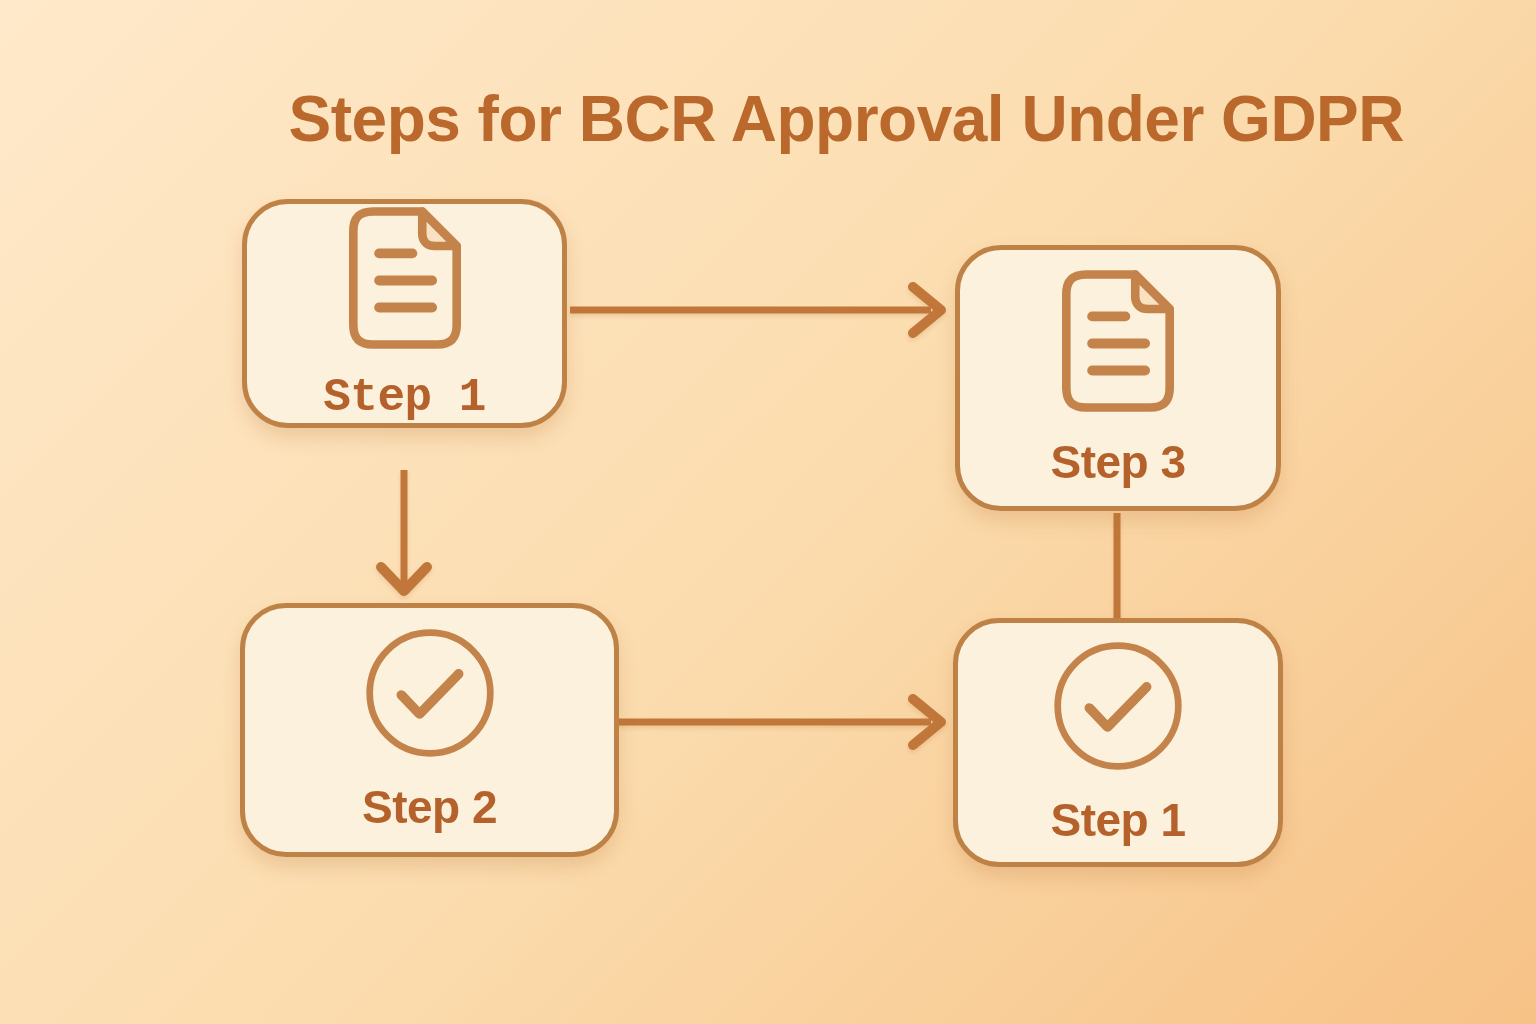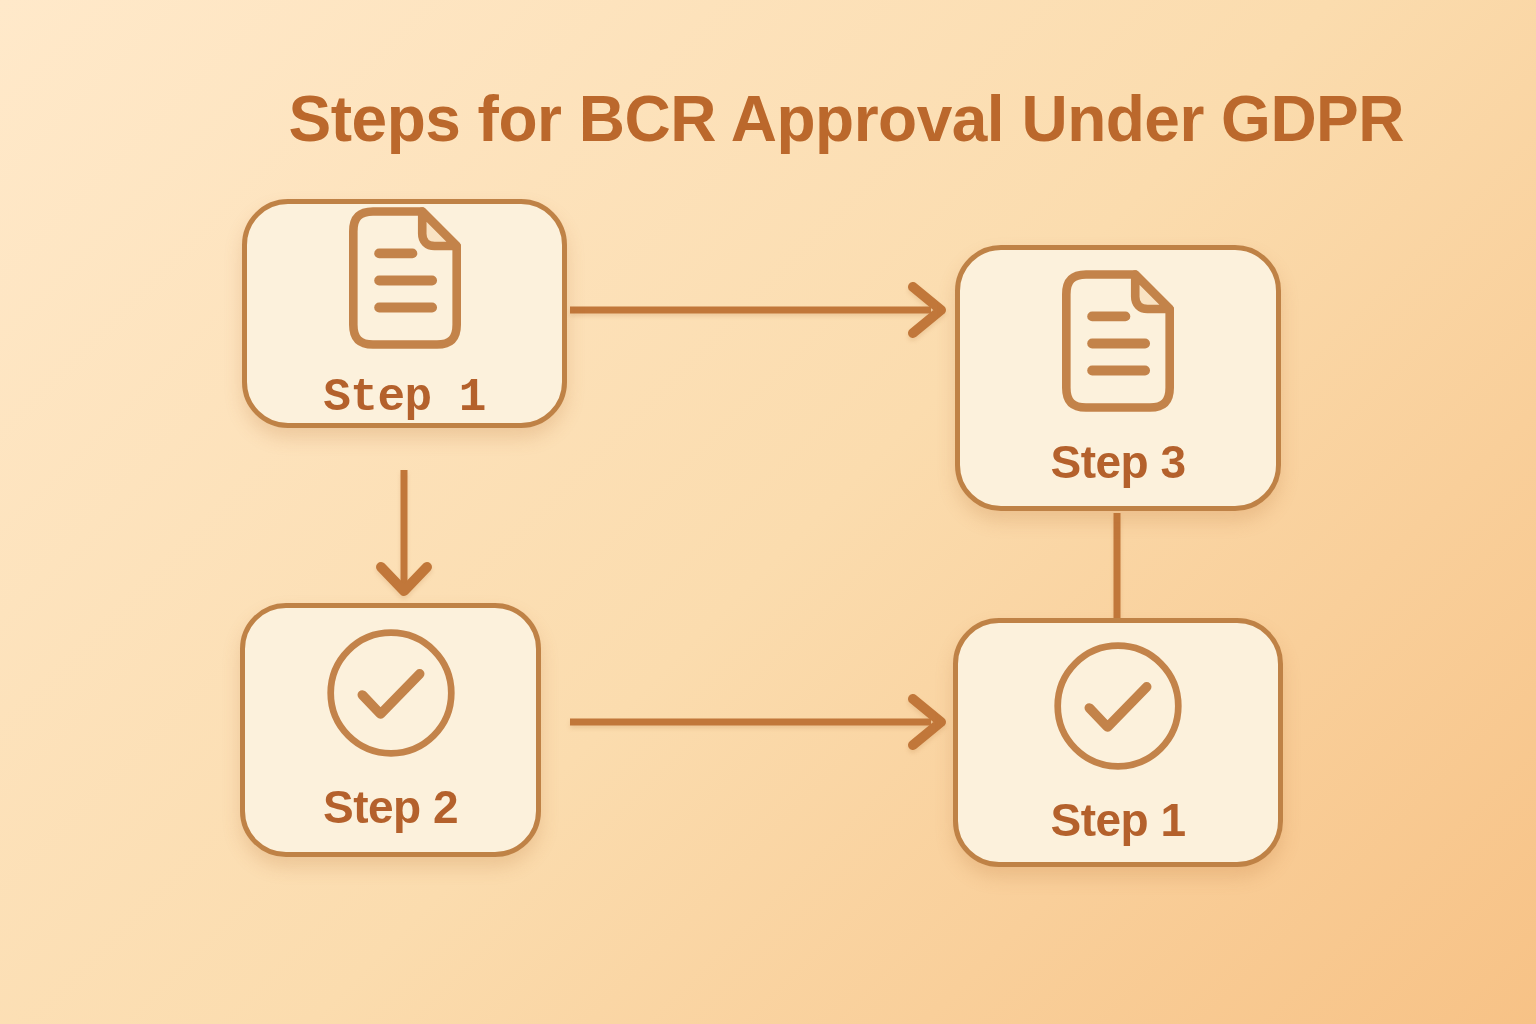--- a/index.html
+++ b/index.html
@@ -50,21 +50,21 @@
   }
   .step-box .icon{ display:block; line-height:0; }
   .step-label{
     font-size:46px;
     font-weight:bold;
     color:var(--label-text);
     letter-spacing:-0.5px;
   }
   #step-1{ left:242px; top:199px; width:325px; height:229px;font-family:Liberation Mono, monospace; }
   #step-3{ left:955px; top:245px; width:326px; height:266px; }
-  #step-2{ left:240px; top:603px; width:301px; height:254px; }
+  #step-2{ left:240px; top:603px; width:379px; height:254px; }
   #step-4{ left:953px; top:618px; width:330px; height:249px; }
 </style>
 </head>
 <body>
 
 <div class="canvas">
 
   <div class="title">Steps for BCR Approval Under GDPR</div>
 
   <svg class="connector-layer" width="1536" height="1024" viewBox="0 0 1536 1024" xmlns="http://www.w3.org/2000/svg">

